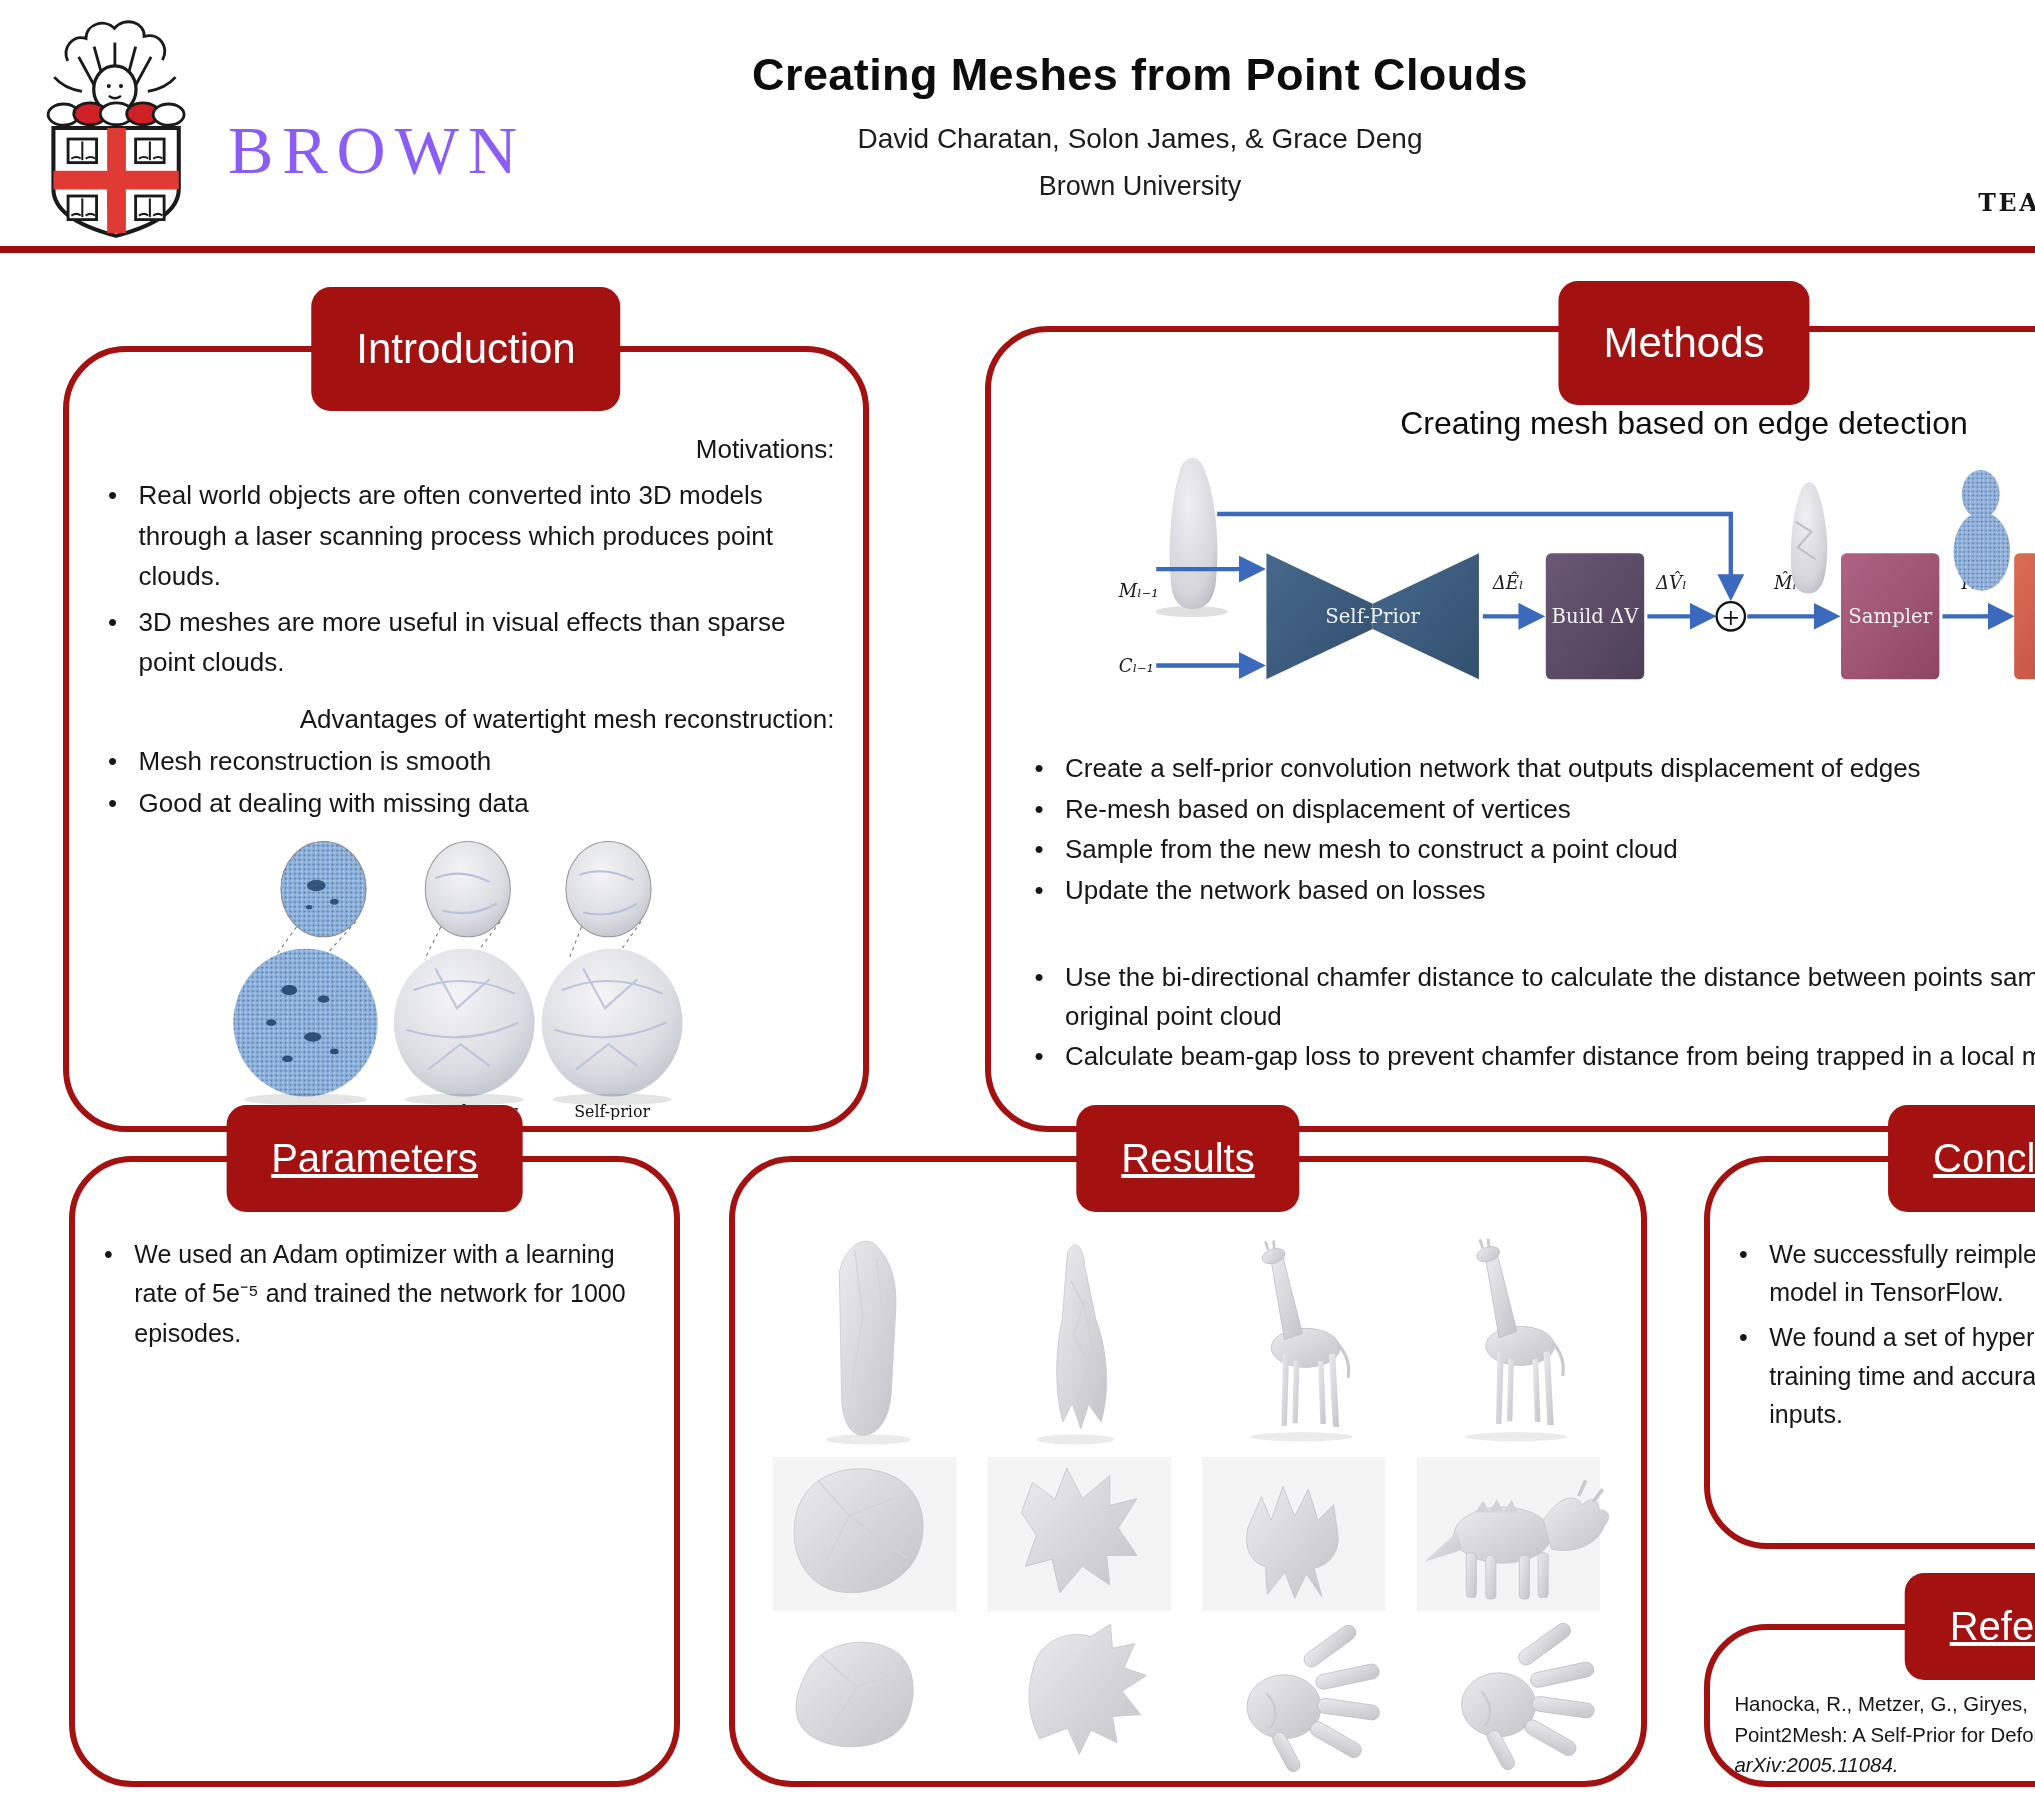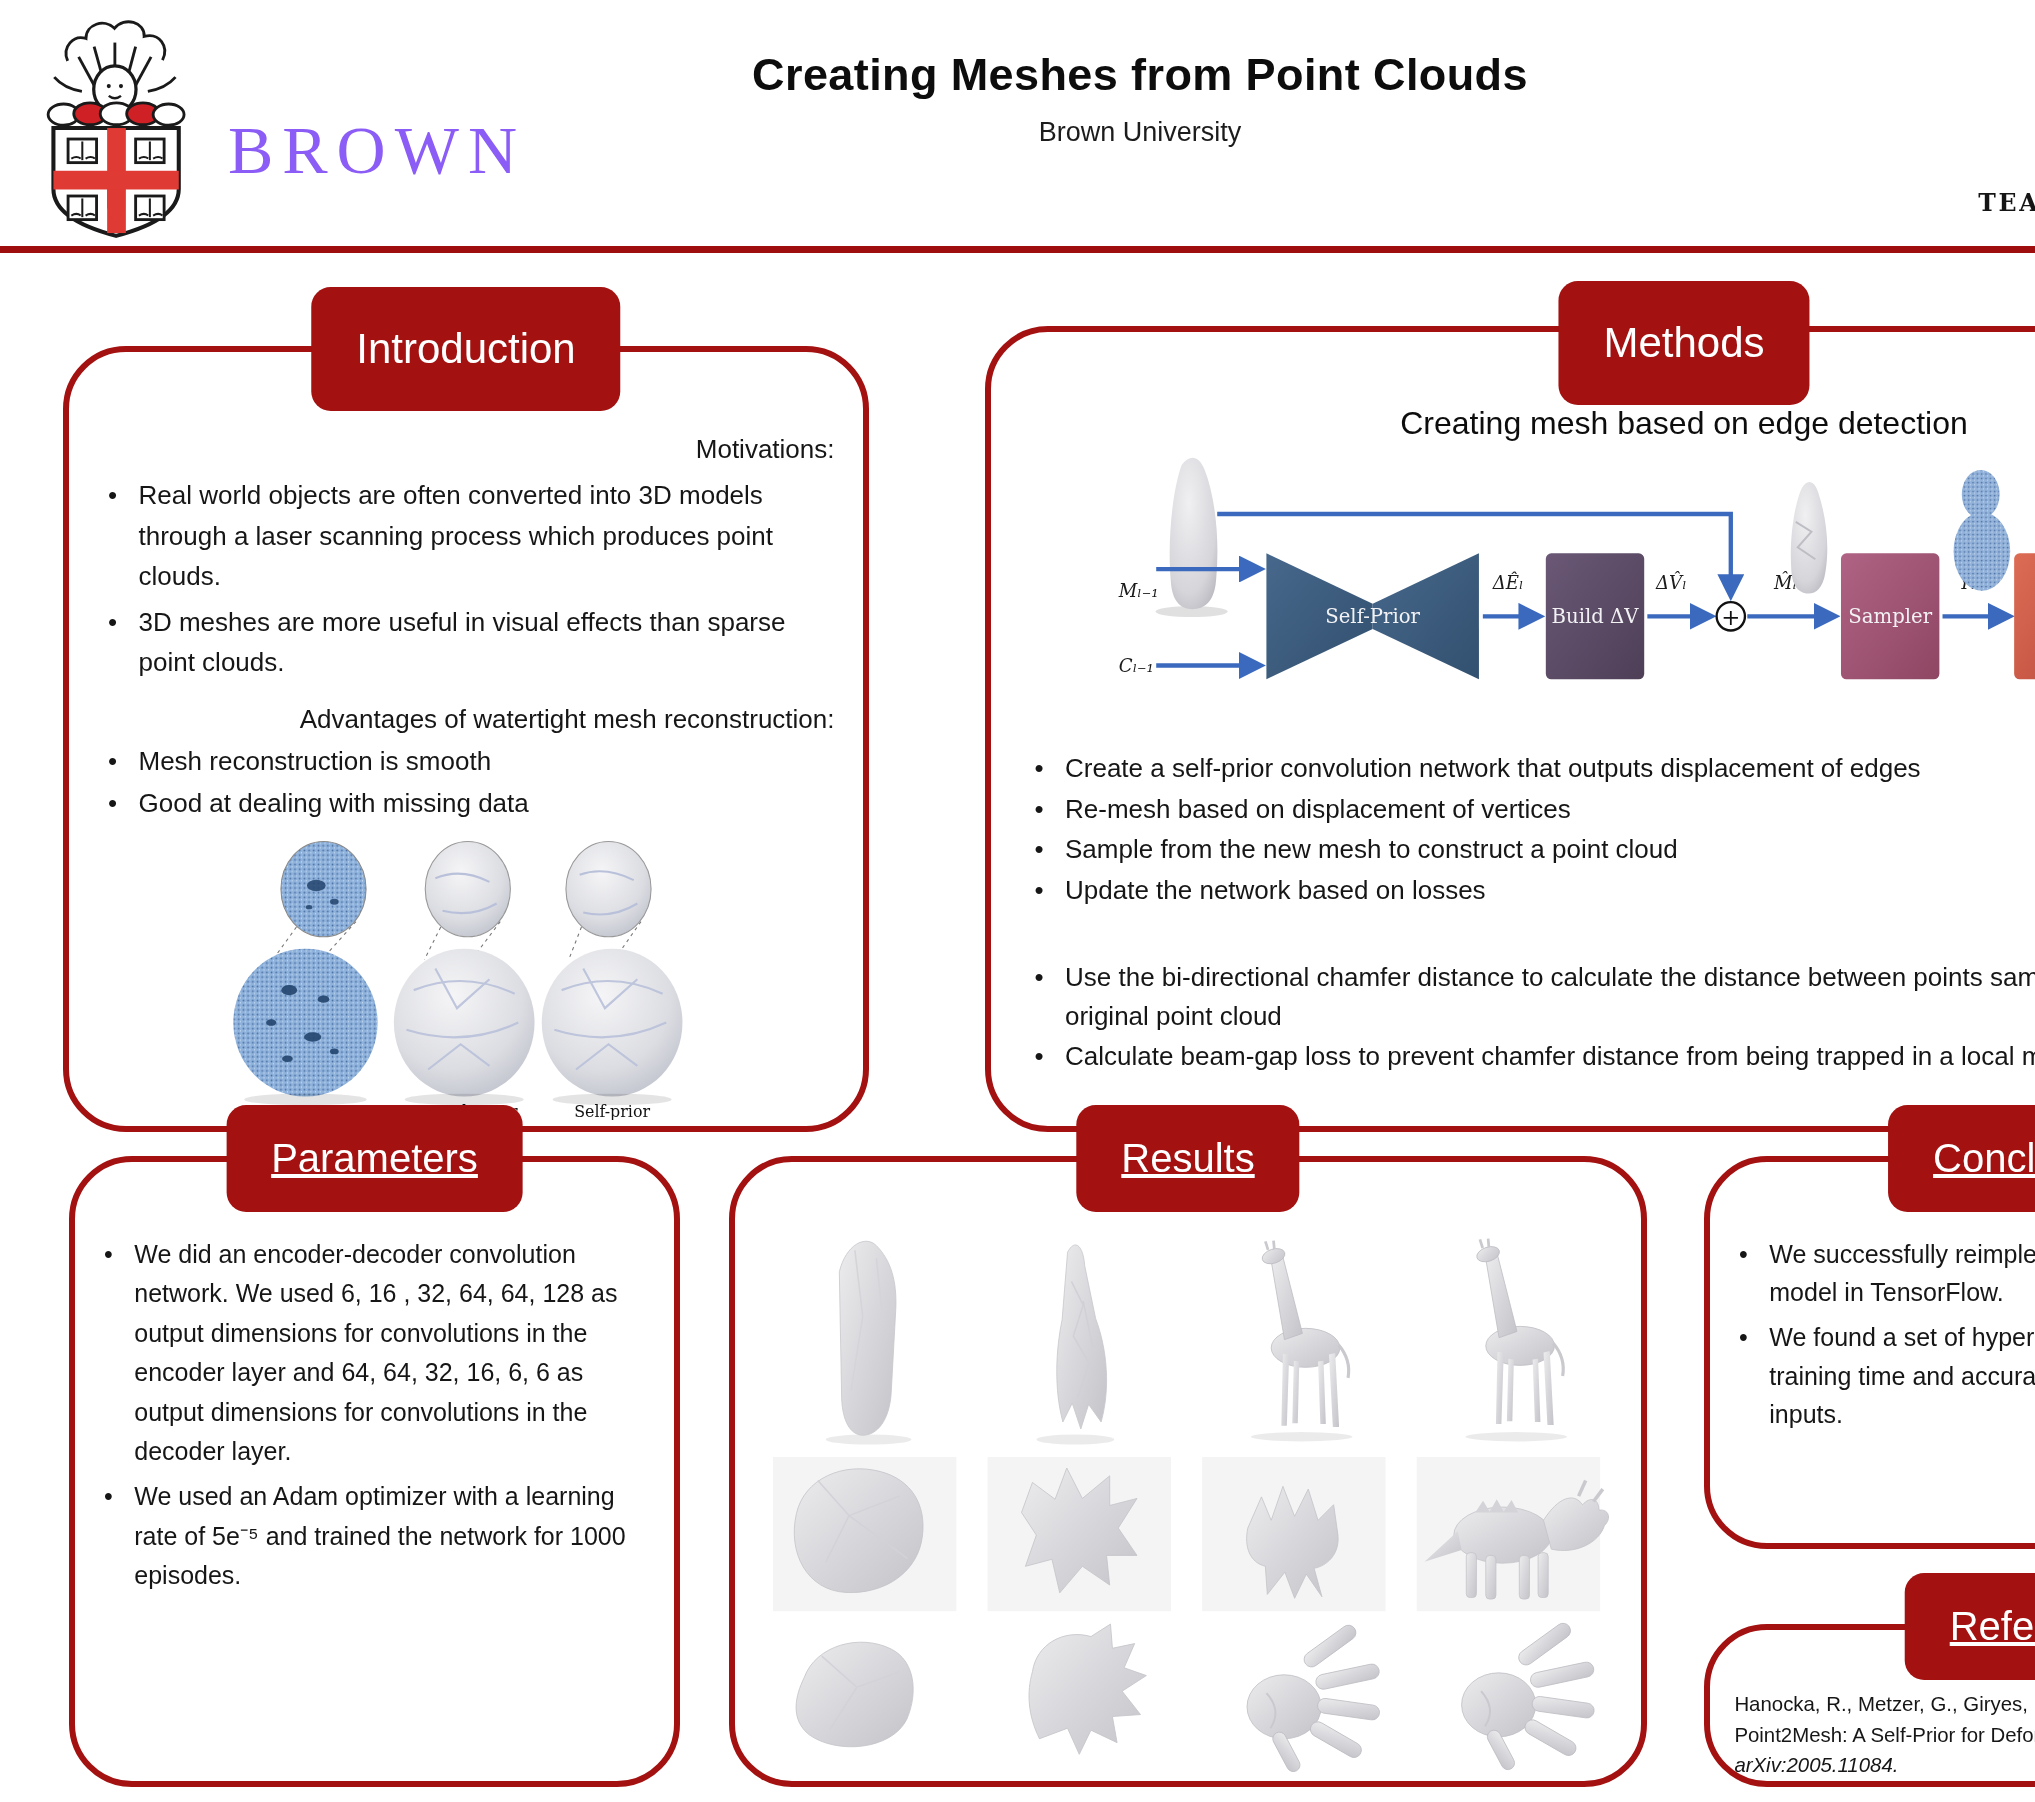--- a/index.html
+++ b/index.html
@@ -121,20 +121,21 @@
           <path d="M 270,360 q 13,-8 23,0 M 305,360 q 13,-8 23,0"></path>
           <path d="M 104,500 q 13,-8 23,0 M 139,500 q 13,-8 23,0"></path>
           <path d="M 270,500 q 13,-8 23,0 M 305,500 q 13,-8 23,0"></path>
         </g>
       </svg>
       <div class="brown-word">BROWN</div>
     </div>
 
     <div class="title-block">
       <h1 class="poster-title">Creating Meshes from Point Clouds</h1>
+      <div class="poster-authors">David Charatan, Solon James, &amp; Grace Deng</div>
       <div class="poster-affil">Brown University</div>
     </div>
 
     <div class="team-logo">
       <svg width="309" height="179" viewBox="0 0 760 440">
         <defs>
           <radialGradient id="dinoG" cx="45%" cy="35%" r="75%">
             <stop offset="0%" stop-color="#f2f2f4"></stop>
               <stop offset="60%" stop-color="#d4d4d8"></stop>
               <stop offset="100%" stop-color="#a9a9af"></stop>
@@ -370,21 +371,20 @@
       <div class="bullet bullet-tight">Use the bi-directional chamfer distance to calculate the distance between points sampled from mesh and the original point cloud</div>
       <div class="bullet bullet-tight">Calculate beam-gap loss to prevent chamfer distance from being trapped in a local minima</div>
     </div>
   </section>
 
   <section class="panel" id="panel-params">
     <div class="pill pill-sm">
       <span>Parameters</span>
     </div>
     <div class="panel-content">
-      <div class="bullet">We did an encoder-decoder convolution network. We used 6, 16 , 32, 64, 64, 128 as output dimensions for convolutions in the encoder layer and 64, 64, 32, 16, 6, 6 as output dimensions for convolutions in the decoder layer.</div>
       <div class="bullet">We used an Adam optimizer with a learning rate of 5e⁻⁵ and trained the network for 1000 episodes.</div>
     </div>
   </section>
 
   <section class="panel" id="panel-results">
     <div class="pill pill-sm">
       <span>Results</span>
     </div>
     <div class="panel-content fig-center">
       <svg width="879" height="554" viewBox="0 0 2200 1420">

